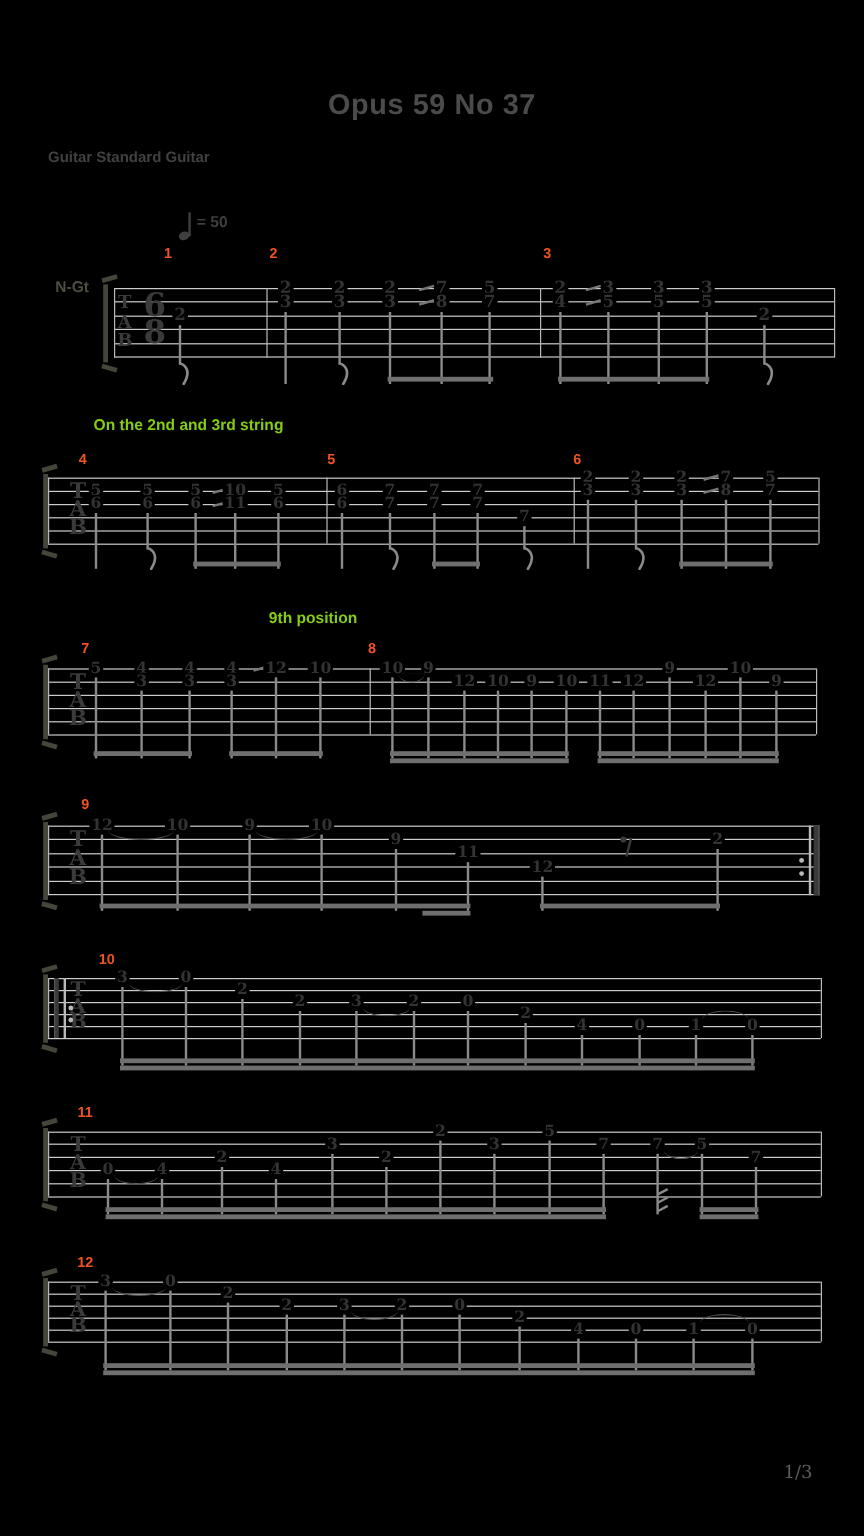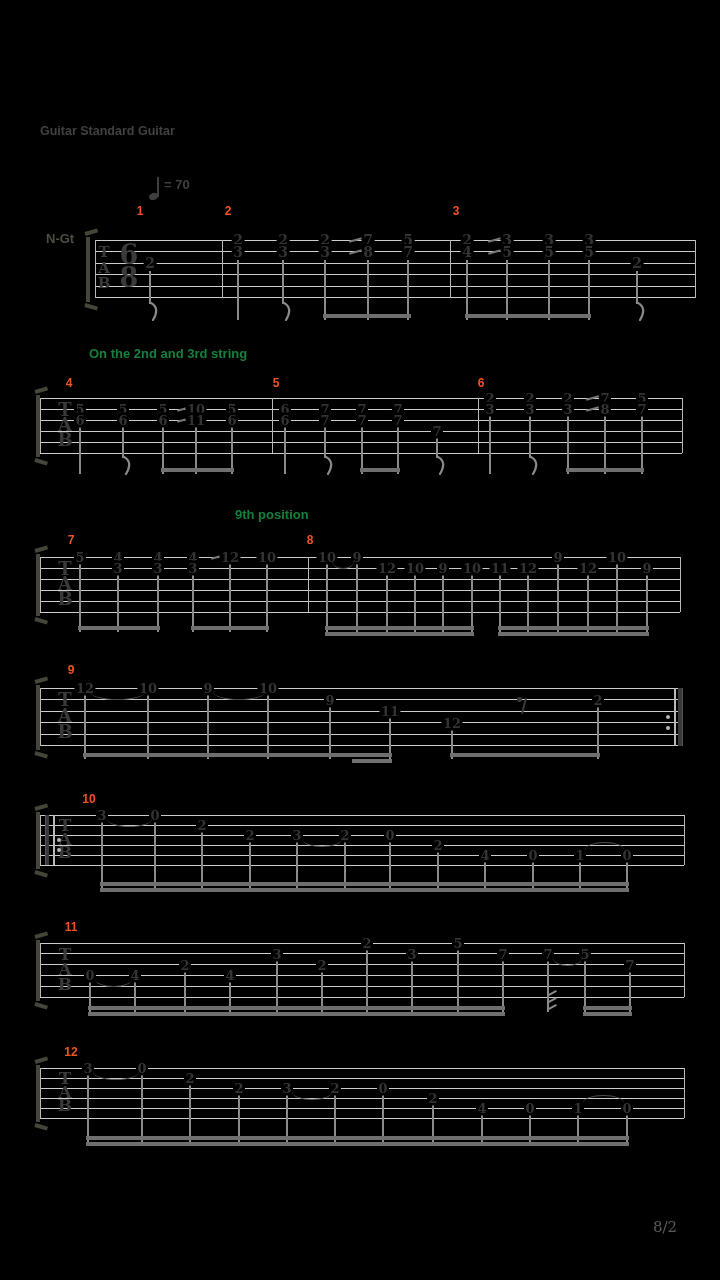--- a/index.html
+++ b/index.html
@@ -6,33 +6,34 @@
   #page{position:relative;width:720px;height:1280px;background:#000;overflow:hidden;
         font-family:"Liberation Sans",sans-serif;}
   #page *{position:absolute;box-sizing:border-box;}
   .title{left:0;top:74px;width:720px;text-align:center;color:#4b4b4b;
          font:600 24px "Liberation Sans",sans-serif;letter-spacing:0.5px;}
   .tuning{left:40px;top:124px;color:#414141;font:bold 12.5px "Liberation Sans",sans-serif;}
   .tempo-head{left:149px;top:193px;width:9px;height:7px;border-radius:50%;
               background:#3f3f3f;transform:rotate(-20deg);}
   .tempo-stem{left:157px;top:177px;width:2px;height:20px;background:#3f3f3f;}
   .tempo-text{left:164px;top:177px;color:#3f3f3f;font:bold 13px "Liberation Sans",sans-serif;}
-  .ann{color:#15803d;font:bold 13px "Liberation Sans",sans-serif;margin-left:11px;}
+  .ann{color:#84cc16;font:bold 13px "Liberation Sans",sans-serif;}
   .ann-0{left:78px;top:346px;}
   .ann-1{left:224px;top:507px;}
   .pagenum{left:653px;top:1218px;color:#5c5c5c;font:15px "DejaVu Serif",serif;}
 </style>
 </head>
 <body>
 
 <div id="page">
+  <div class="title">Opus 59 No 37</div>
   <div class="tuning">Guitar Standard Guitar</div>
   <div class="tempo-head"></div>
   <div class="tempo-stem"></div>
-  <div class="tempo-text">= 70</div>
+  <div class="tempo-text">= 50</div>
   <div class="ann ann-0">On the 2nd and 3rd string</div>
   <div class="ann ann-1">9th position</div>
   <div id="staves" style="left:0;top:0;width:720px;height:1280px;">
       <div style="position: absolute; left: 95px; top: 239.5px; width: 600px; height: 1px; background: rgb(204, 204, 204);"></div>
       <div style="position: absolute; left: 95px; top: 251px; width: 600px; height: 1px; background: rgb(204, 204, 204);"></div>
       <div style="position: absolute; left: 95px; top: 262.5px; width: 600px; height: 1px; background: rgb(204, 204, 204);"></div>
       <div style="position: absolute; left: 95px; top: 274px; width: 600px; height: 1px; background: rgb(204, 204, 204);"></div>
       <div style="position: absolute; left: 95px; top: 285.5px; width: 600px; height: 1px; background: rgb(204, 204, 204);"></div>
       <div style="position: absolute; left: 95px; top: 297px; width: 600px; height: 1px; background: rgb(204, 204, 204);"></div>
       <div style="position: absolute; left: 95px; top: 240px; width: 1px; height: 57.5px; background: rgb(184, 184, 184);"></div>
@@ -434,14 +435,14 @@
       <div style="position: absolute; left: 577px; top: 1113px; width: 1.8px; height: 29px; background: rgb(138, 138, 138);"></div>
       <div style="position: absolute; left: 578px; top: 1108px; transform: translate(-50%, -50%); background: rgb(0, 0, 0); padding: 0px 1.5px; color: rgb(51, 51, 51); font: bold 13px &quot;DejaVu Serif&quot;, serif;">1</div>
       <div style="position: absolute; left: 626px; top: 1113px; width: 1.8px; height: 29px; background: rgb(138, 138, 138);"></div>
       <div style="position: absolute; left: 627px; top: 1108px; transform: translate(-50%, -50%); background: rgb(0, 0, 0); padding: 0px 1.5px; color: rgb(51, 51, 51); font: bold 13px &quot;DejaVu Serif&quot;, serif;">0</div>
       <div style="position: absolute; left: 86px; top: 1136px; width: 543px; height: 3.5px; background: rgb(111, 111, 111);"></div>
       <div style="position: absolute; left: 86px; top: 1142px; width: 543px; height: 3.5px; background: rgb(111, 111, 111);"></div>
       <div style="position: absolute; left: 93px; top: 1072px; width: 46px; height: 8px; border-bottom: 1.6px solid rgb(79, 79, 79); border-radius: 0px 0px 50% 50% / 0px 0px 100% 100%;"></div>
       <div style="position: absolute; left: 292px; top: 1092px; width: 40px; height: 8px; border-bottom: 1.6px solid rgb(79, 79, 79); border-radius: 0px 0px 50% 50% / 0px 0px 100% 100%;"></div>
       <div style="position: absolute; left: 583px; top: 1095px; width: 41px; height: 8px; border-top: 1.6px solid rgb(79, 79, 79); border-radius: 50% 50% 0px 0px / 100% 100% 0px 0px;"></div>
     </div>
-  <div class="pagenum">8/2</div>
+  <div class="pagenum">1/3</div>
 </div>
 
 </body></html>

